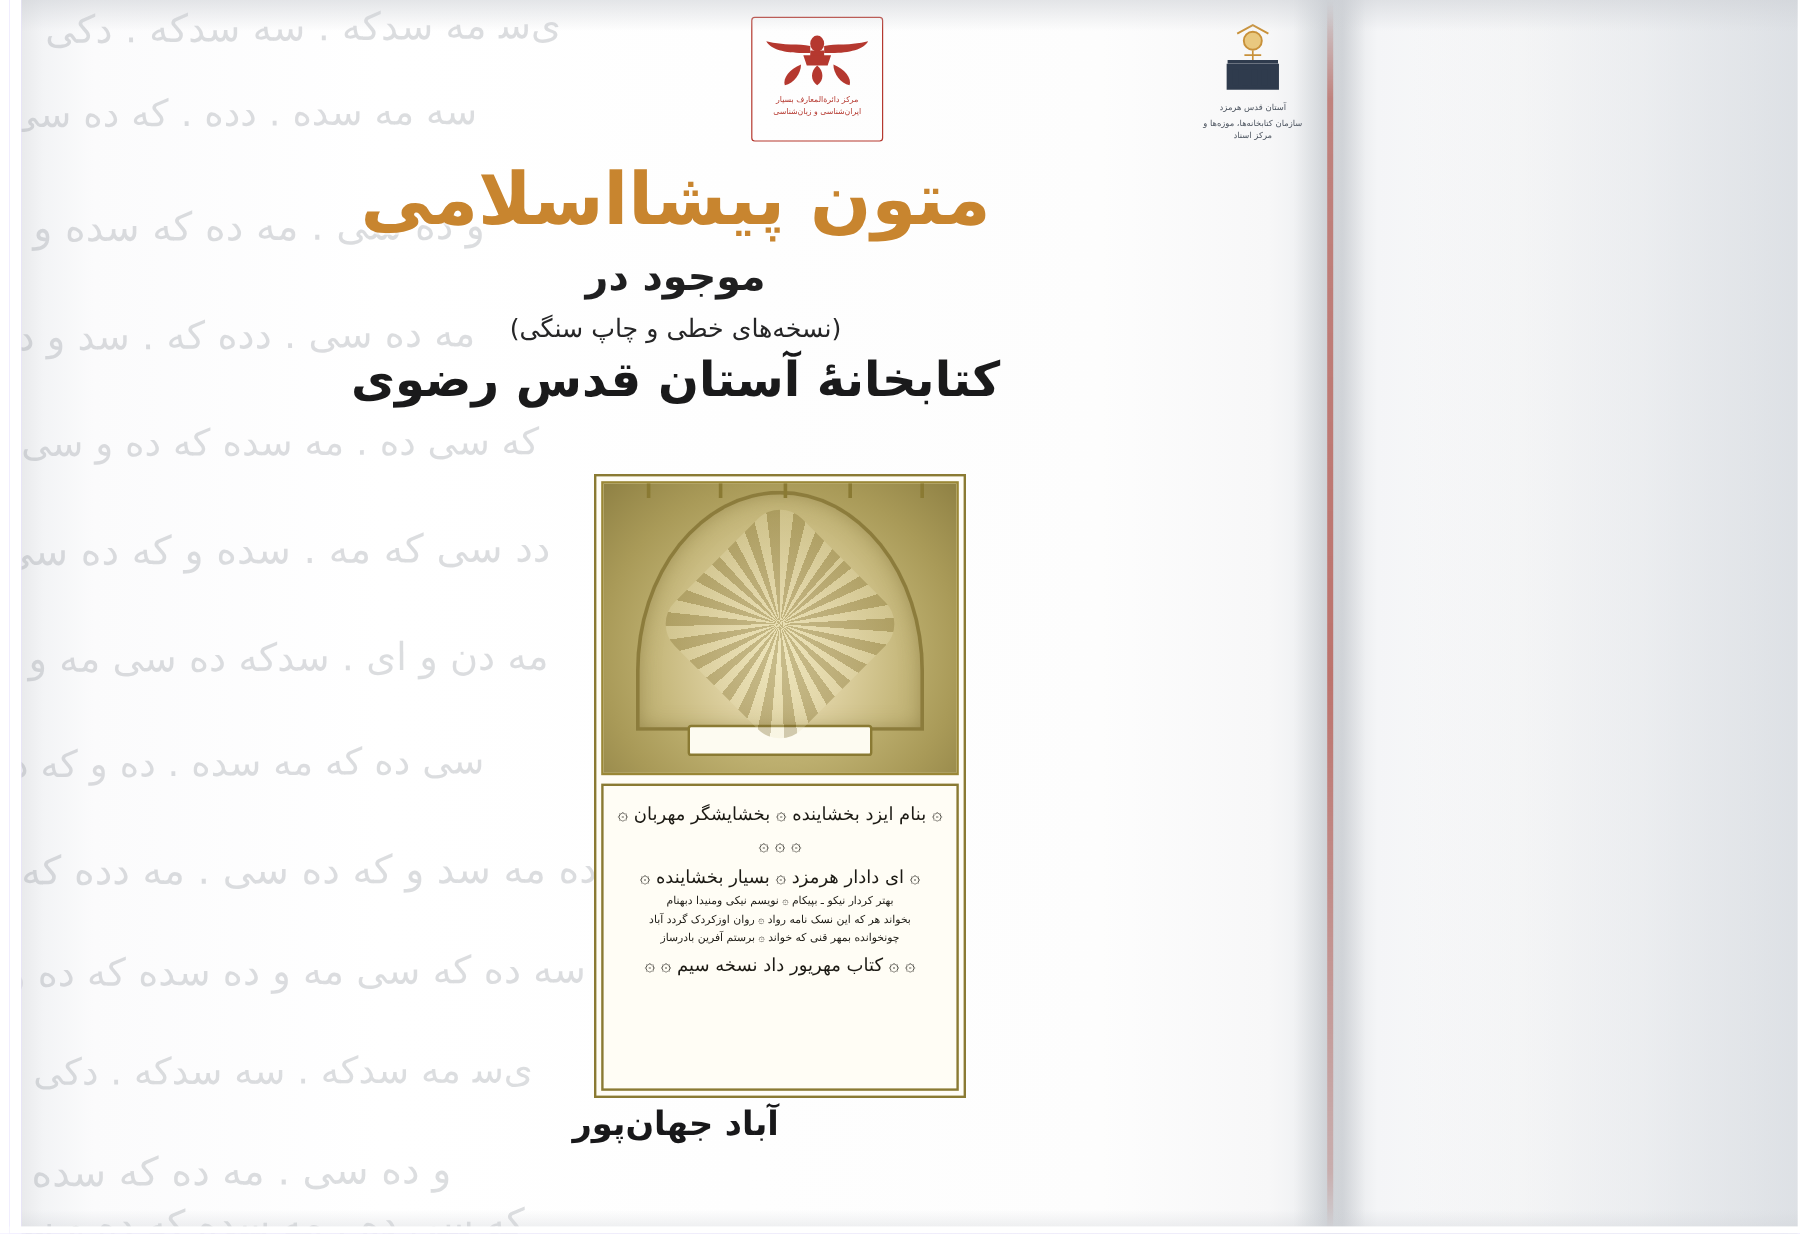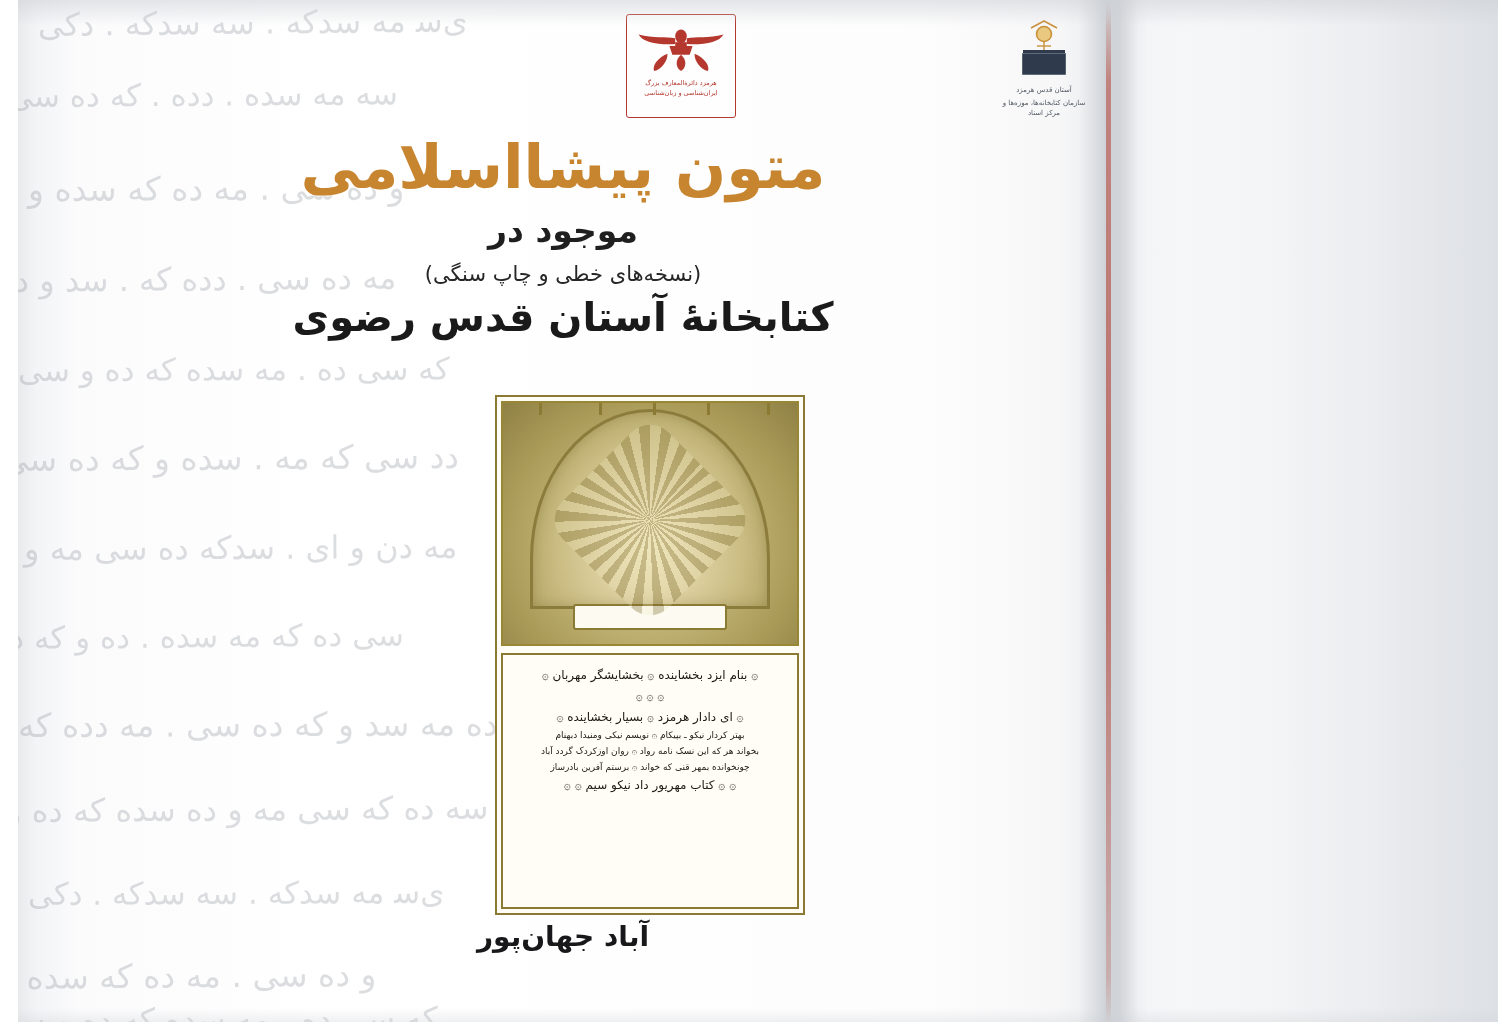--- a/index.html
+++ b/index.html
@@ -292,21 +292,21 @@
     width: 298px;
     height: 256px;
     box-sizing: border-box;
     border: 2px solid #8a7a33;
     background: #fffdf5;
     padding: 10px 8px 6px 8px;
     direction: rtl;
     color: #1c1a14;
   }
   .plate-text .ln {
-    font-size: 12px;
+    font-size: 15px;
     line-height: 1.75;
     text-align: center;
     white-space: nowrap;
     overflow: hidden;
     font-family: "DejaVu Sans", sans-serif;
   }
   .plate-text .ln.small { font-size: 9px; }
 
   
   #author {
@@ -391,21 +391,21 @@
             <path d="M44 24 h12 v5 h-12 z"></path>
             <path d="M56 20 C66 18 78 20 94 16 C90 24 74 27 56 26 z"></path>
             <path d="M44 20 C34 18 22 20 6 16 C10 24 26 27 44 26 z"></path>
             <path d="M38 28 h24 l-3 9 h-18 z"></path>
             <path d="M50 37 C44 42 44 50 50 54 C56 50 56 42 50 37 z"></path>
             <path d="M36 36 C26 40 20 48 22 54 C30 52 36 44 36 36 z"></path>
             <path d="M64 36 C74 40 80 48 78 54 C70 52 64 44 64 36 z"></path>
           </g>
         </svg>
       </div>
-      <div class="cap">هرمزد دائرةالمعارف بزرگ</div>
+      <div class="cap">مرکز دائرةالمعارف بسیار</div>
       <div class="cap">ایران‌شناسی و زبان‌شناسی</div>
     </div>
 
     <div class="title-block">
       <div id="main-title">متون پیشااسلامی</div>
       <div id="sub-title-1">موجود در</div>
       <div id="sub-title-3">(نسخه‌های خطی و چاپ سنگی)</div>
       <div id="sub-title-2">کتابخانهٔ آستان قدس رضوی</div>
     </div>
 
@@ -421,21 +421,21 @@
         <div class="cartouche"></div>
       </div>
 
       <div class="plate-text">
         <div class="ln">۞ بنام ایزد بخشاینده ۞ بخشایشگر مهربان ۞</div>
         <div class="ln">۞ ۞ ۞</div>
         <div class="ln">۞ ای دادار هرمزد ۞ بسیار بخشاینده ۞</div>
         <div class="ln small">بهتر کردار نیکو ـ بپیکام ۞ نویسم نیکی ومنیدا دبهنام</div>
         <div class="ln small">بخواند هر که این نسک نامه رواد ۞ روان اوزکردک گردد آباد</div>
         <div class="ln small">چونخوانده بمهر قنی که خواند ۞ برستم آفرین بادرساز</div>
-        <div class="ln">۞ ۞ کتاب مهریور داد نیکو سیم ۞ ۞</div>
+        <div class="ln">۞ ۞ کتاب مهریور داد نسخه سیم ۞ ۞</div>
       </div>
     </div>
 
     <div id="author">آباد جهان‌پور</div>
 
     <div class="spine-shadow"></div>
     <div class="red-edge"></div>
     <div class="outer-shade"></div>
     <div class="top-shade"></div>
     <div class="bottom-shade"></div>

